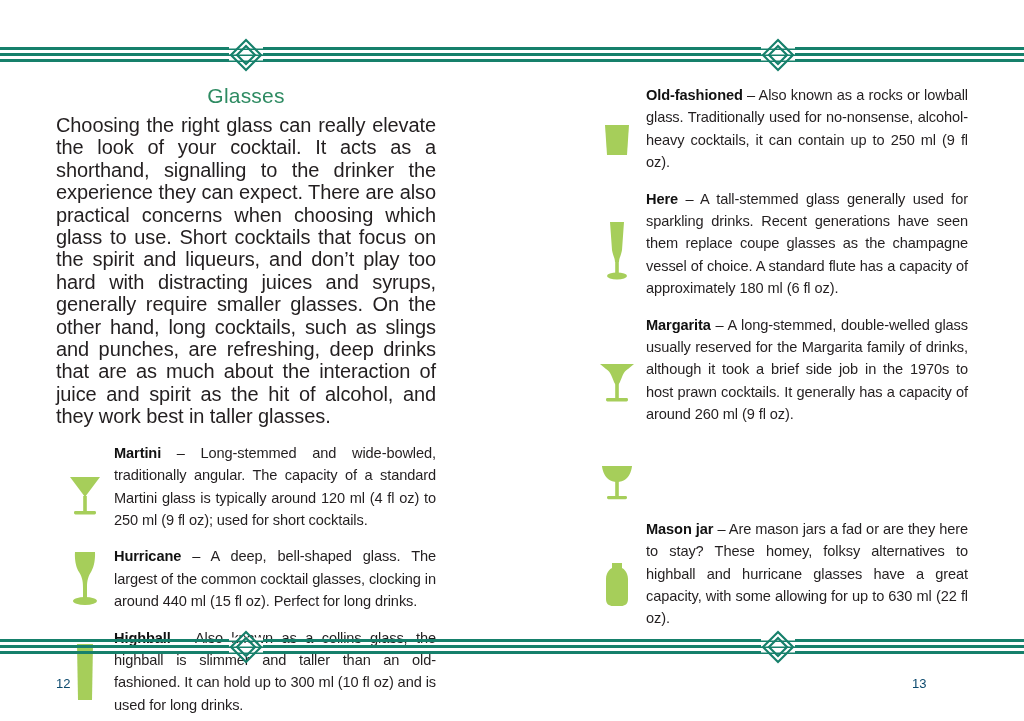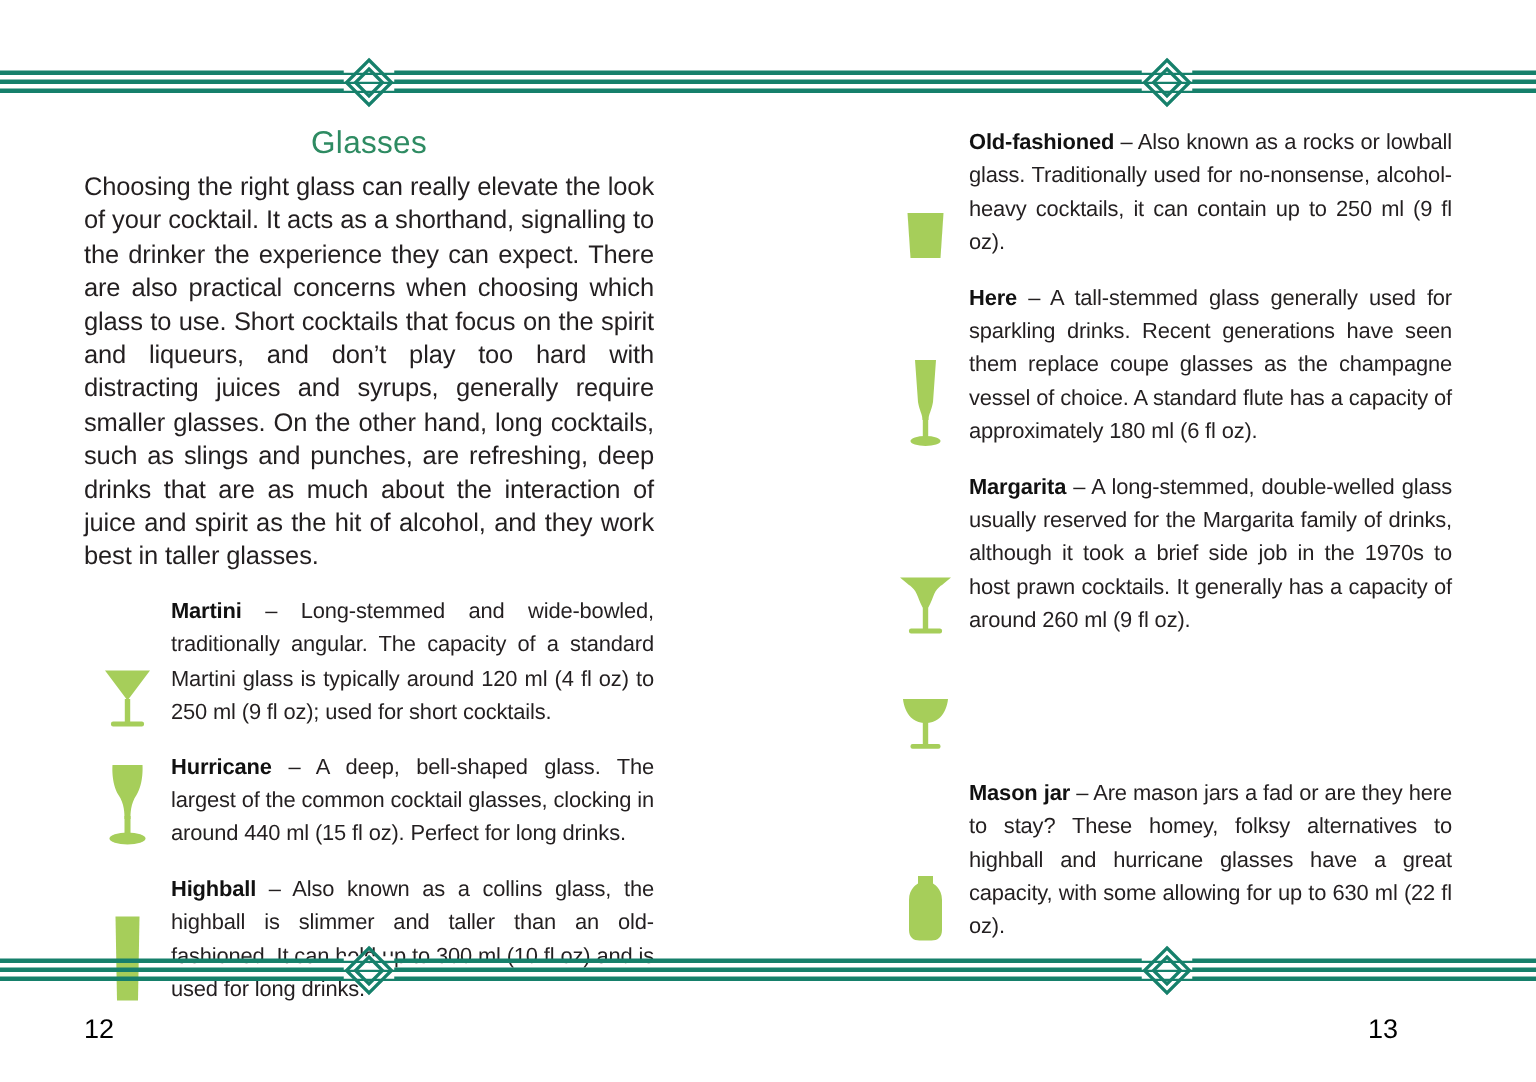--- a/index.html
+++ b/index.html
@@ -65,38 +65,38 @@
     margin: 0 0 6px 0;
     font-size: 21px;
     font-weight: 400;
     color: #2e8b62;
     letter-spacing: 0.2px;
     text-align: center;
   }
 
   p.body-text {
     margin: 0;
-    font-size: 17px;
+    font-size: 20px;
     line-height: 22.4px;
     text-align: justify;
     color: #231f20;
     letter-spacing: -0.1px;
   }
   p.body-text.indented {
     text-indent: 17px;
     text-align: left;
   }
 
   
   .entry-list {
     margin-top: 14px;
   }
   .entry {
     display: flex;
-    align-items: flex-end;
+    align-items: center;
     margin-bottom: 14px;
   }
   .entry-icon {
     flex: 0 0 58px;
     width: 58px;
     display: flex;
     justify-content: center;
     align-items: flex-start;
   }
   .entry-icon svg {
@@ -122,22 +122,22 @@
   .entry.e-oldfash    .entry-icon { padding-top: 22px; }
   .entry.e-flute      .entry-icon { padding-top: 14px; }
   .entry.e-margarita  .entry-icon { padding-top: 24px; }
   .entry.e-coupe      .entry-icon { padding-top: 20px; }
   .entry.e-masonjar   .entry-icon { padding-top: 22px; }
 
   
   .folio {
     position: absolute;
     top: 676px;
-    font-size: 18px;
-    color: #000000;
+    font-size: 13px;
+    color: #0c4a6e;
   }
   .folio.left  { left: 56px; }
   .folio.right { left: 912px; width: 56px; text-align: left; }
 </style>
 </head>
 <body>
 
 <div class="rule-band top">
   <div class="rule-line l1"></div>
   <div class="rule-line l2"></div>

